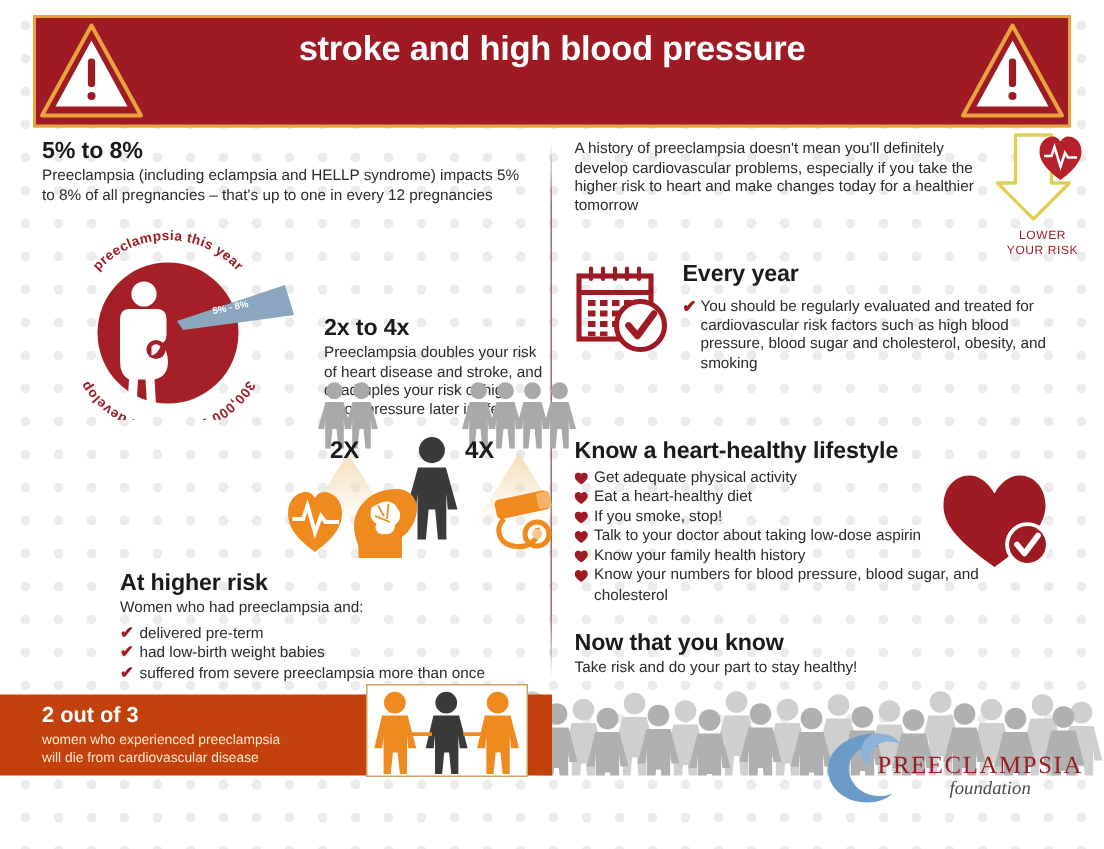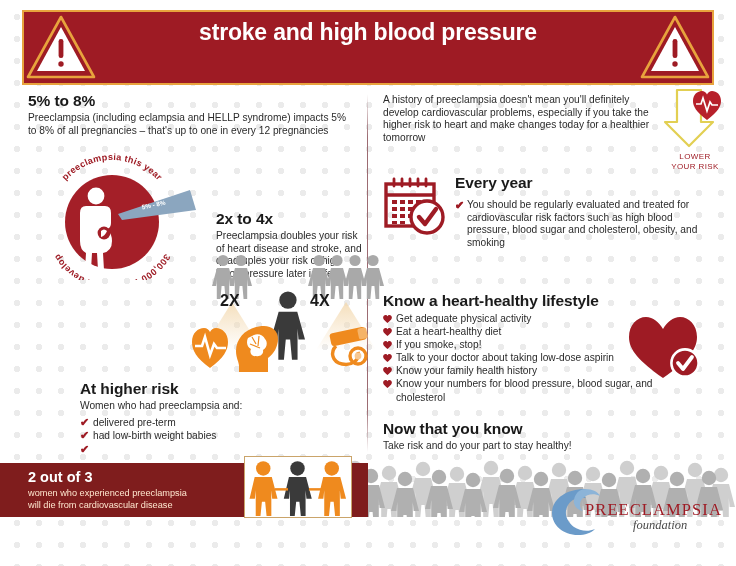--- a/index.html
+++ b/index.html
@@ -104,21 +104,21 @@
     padding-left:13px;position:relative;
   }
   .hbul{position:absolute;left:0;top:3px;width:9px;height:8px;}
   .bigheart{position:absolute;left:244px;top:22px;width:76px;height:66px;}
   .blk-now{position:absolute;left:0;top:328px;width:300px;}
 
   
   .bottom{position:absolute;left:0;top:455px;width:736px;height:70px;}
   .crowd{position:absolute;left:228px;top:0px;width:508px;height:62px;opacity:1;}
   .obar{
-    position:absolute;left:0;top:8px;width:368px;height:54px;background:#7f1d1d;
+    position:absolute;left:0;top:8px;width:368px;height:54px;background:#c2410c;
   }
   .obar .big{
     position:absolute;left:28px;top:6px;font-size:14.5px;font-weight:bold;color:#ffffff;
   }
   .obar .sub{
     position:absolute;left:28px;top:25px;width:290px;
     font-size:9.2px;line-height:11.6px;color:#ffe7cf;
   }
   .figbox{
     position:absolute;left:244px;top:1px;width:108px;height:62px;
@@ -273,20 +273,21 @@
         <li>
           <span class="chk">✔</span>
           <span>delivered pre-term</span>
         </li>
         <li>
           <span class="chk">✔</span>
           <span>had low-birth weight babies</span>
         </li>
         <li>
           <span class="chk">✔</span>
+          <span>suffered from severe preeclampsia more than once</span>
         </li>
       </ul>
     </div>
   </div>
 
   <div class="rc">
 
     <div class="blk-takeheart">
       <p class="body">A history of preeclampsia doesn't mean you'll definitely develop cardiovascular problems, especially if you take the higher risk to heart and make changes today for a healthier tomorrow</p>
     </div>

